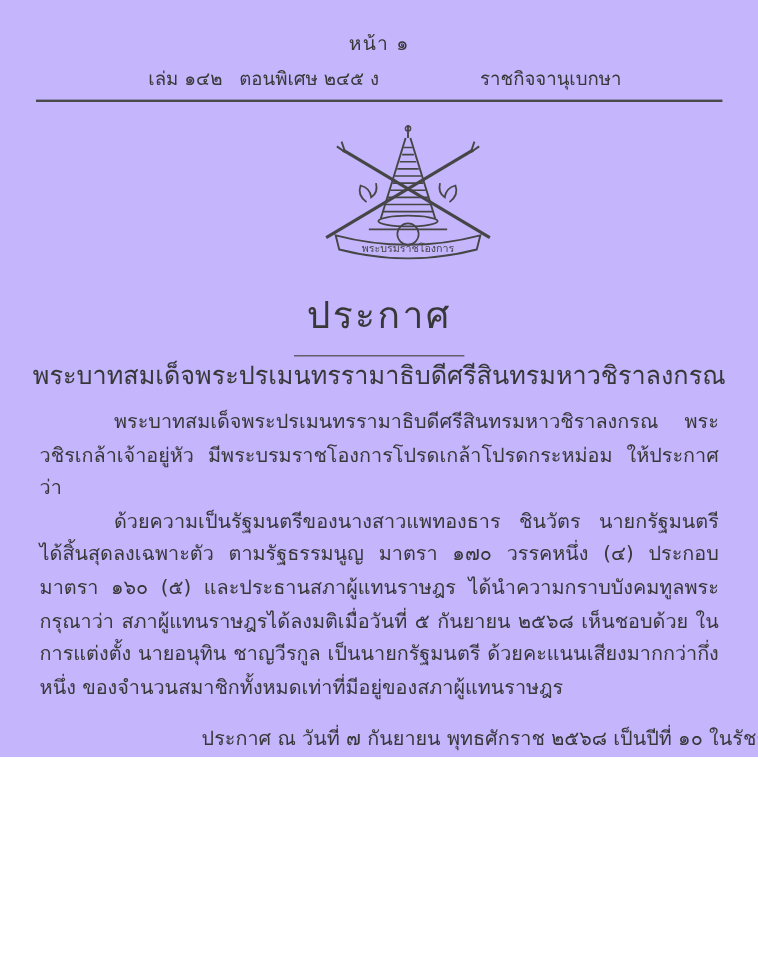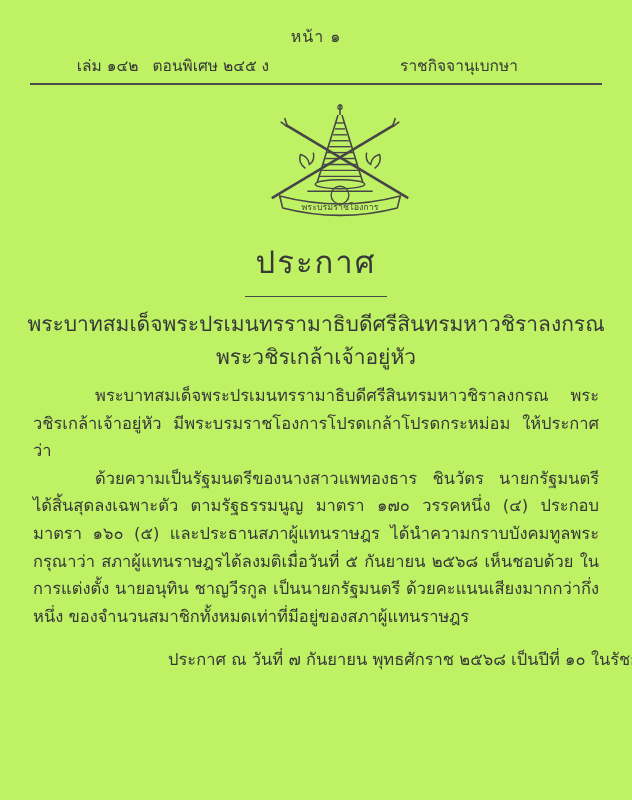--- a/index.html
+++ b/index.html
@@ -1,39 +1,39 @@
 <!DOCTYPE html>
 <html><head>
 <meta charset="utf-8">
 <style>
   html, body { margin: 0; padding: 0; background: #ffffff; }
   .page {
     position: relative;
     width: 632px;
-    height: 800px;
+    height: 631px;
     margin: 0 auto;
-    background: #bef264;
+    background: #c4b5fd;
     color: #383838;
     font-family: "DejaVu Sans", "Liberation Sans", sans-serif;
     overflow: hidden;
     box-sizing: border-box;
   }
   .page-no {
     padding-top: 24px;
     text-align: center;
     font-size: 16px;
     letter-spacing: 1px;
   }
   .masthead-row {
     display: flex;
     align-items: baseline;
     margin: 4px 30px 0 30px;
     font-size: 15.5px;
   }
-  .masthead-left { flex: 1; text-align: center; white-space: nowrap; }
+  .masthead-left { flex: 1; text-align: right; white-space: nowrap; }
   .masthead-left .issue { margin-left: 14px; }
   .masthead-center { flex: 1; text-align: center; white-space: nowrap; }
   .masthead-right { flex: 1; text-align: right; white-space: nowrap; }
   .masthead-rule {
     margin: 5px 30px 0 30px;
     border: 0;
     border-top: 2px solid #4a4a4a;
   }
   .emblem-wrap {
     margin-top: 14px;
@@ -52,21 +52,21 @@
     text-align: center;
     font-size: 17px;
   }
   .subtitle-rule {
     width: 142px;
     margin: 9px auto 0 auto;
     border: 0;
     border-top: 1.5px solid #4a4a4a;
   }
   .royal-title {
-    margin-top: 11px;
+    margin-top: 0;
     text-align: center;
     font-size: 21px;
     line-height: 33px;
   }
   .body-text {
     margin: 8px 33px 0 33px;
     font-size: 16.5px;
     line-height: 27.6px;
     text-align: justify;
   }
@@ -130,21 +130,20 @@
       <path class="seal-line" d="M24 98 Q85 114 146 98 L143 110 Q85 125 27 110 Z" stroke-width="1.6" fill="#fefefe"></path>
       <text class="seal-text" x="85" y="112" text-anchor="middle">พระบรมราชโองการ</text>
     </svg>
   </div>
 
   <div class="announce-title">ประกาศ</div>
   <hr class="subtitle-rule">
 
   <div class="royal-title">
     <div>พระบาทสมเด็จพระปรเมนทรรามาธิบดีศรีสินทรมหาวชิราลงกรณ</div>
-    <div>พระวชิรเกล้าเจ้าอยู่หัว</div>
   </div>
 
   <div class="body-text">
     <p>พระบาทสมเด็จพระปรเมนทรรามาธิบดีศรีสินทรมหาวชิราลงกรณ  พระวชิรเกล้าเจ้าอยู่หัว มีพระบรมราชโองการโปรดเกล้าโปรดกระหม่อม  ให้ประกาศว่า</p>
     <p>ด้วยความเป็นรัฐมนตรีของนางสาวแพทองธาร  ชินวัตร  นายกรัฐมนตรี  ได้สิ้นสุดลงเฉพาะตัว ตามรัฐธรรมนูญ  มาตรา ๑๗๐ วรรคหนึ่ง (๔) ประกอบมาตรา ๑๖๐ (๕) และประธานสภาผู้แทนราษฎร ได้นำความกราบบังคมทูลพระกรุณาว่า  สภาผู้แทนราษฎรได้ลงมติเมื่อวันที่ ๕ กันยายน ๒๕๖๘ เห็นชอบด้วย ในการแต่งตั้ง นายอนุทิน ชาญวีรกูล เป็นนายกรัฐมนตรี ด้วยคะแนนเสียงมากกว่ากึ่งหนึ่ง ของจำนวนสมาชิกทั้งหมดเท่าที่มีอยู่ของสภาผู้แทนราษฎร</p>
   </div>
 
   <div class="enact-line">ประกาศ ณ วันที่ ๗ กันยายน พุทธศักราช ๒๕๖๘ เป็นปีที่ ๑๐ ในรัชกาลปัจจุบัน</div>
 
 </div>

